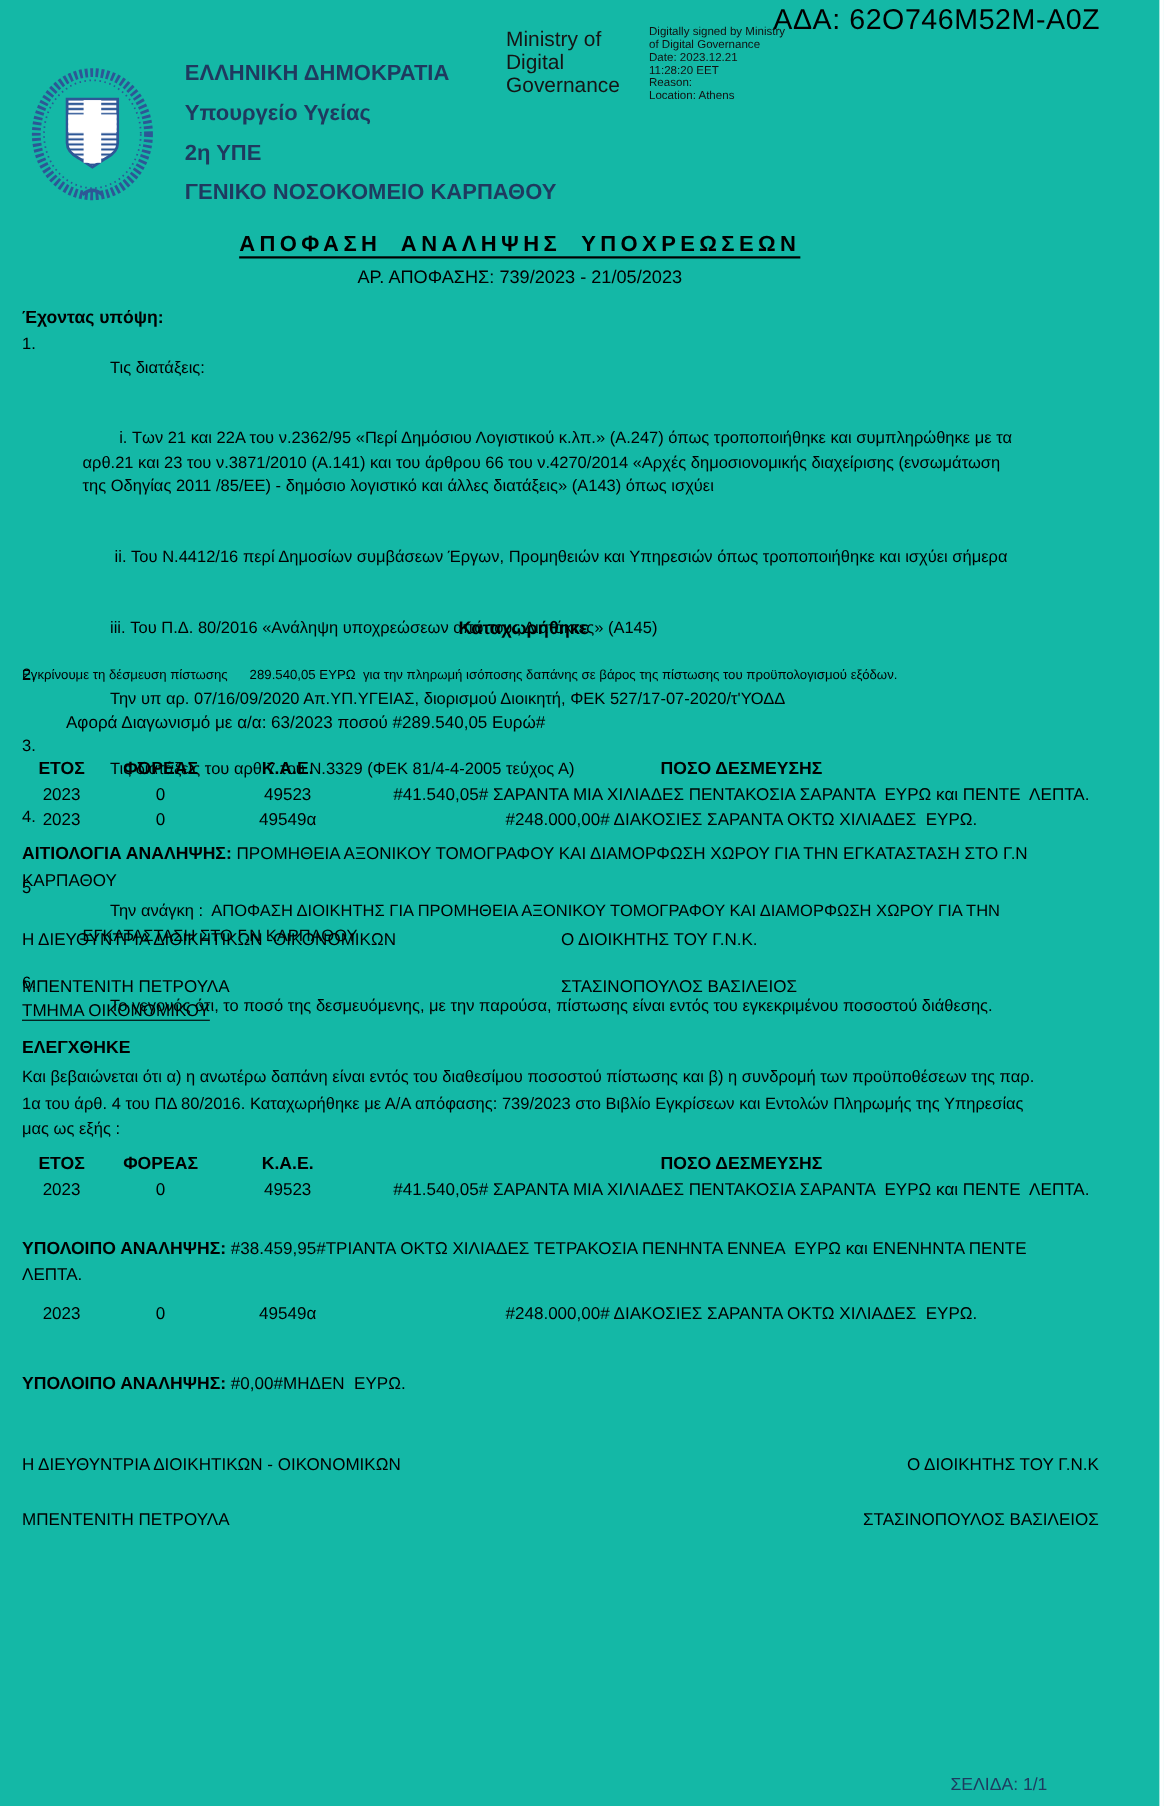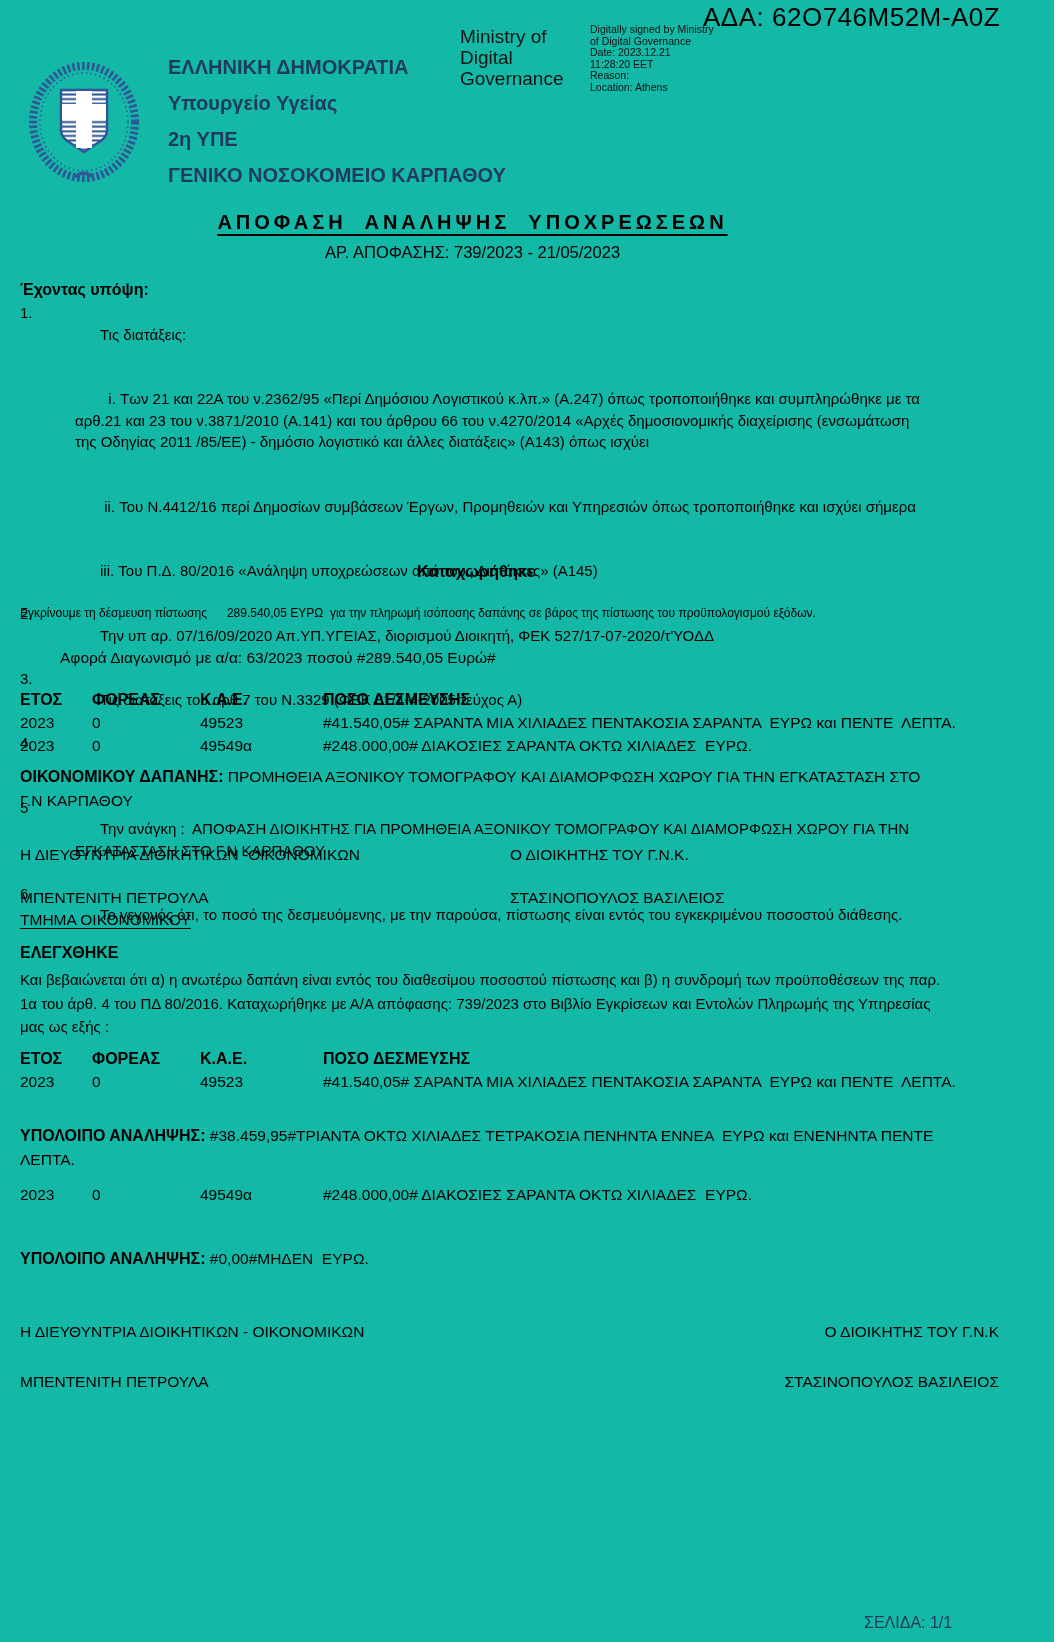--- a/index.html
+++ b/index.html
@@ -41,21 +41,21 @@
   .decide-heading {
     position:absolute; top:562px; left:0; width:952px; text-align:center;
     font-weight:bold; font-size:16.5px;
   }
   .approval { position:absolute; top:601px; left:20px; width:905px; font-size:12px; line-height:24px; white-space:pre-wrap; }
   .tender { position:absolute; top:649px; left:20px; font-size:15.5px; white-space:pre-wrap;margin-left:40px; }
   
   .gtable {
     position:absolute; left:20px; width:1005px; display:grid;
     grid-template-columns:72px 108px 123px auto;
-    font-size:15.5px; line-height:23px;
+    font-size:15.5px; line-height:23px;text-align:center;
   }
   .gtable .cell { white-space:pre-wrap; }
   .gtable .th { font-weight:bold; font-size:16px; }
   .t1 { top:688px; }
   .t2 { top:1047px; }
   .trow-extra { top:1183px; }
   
   .justification { position:absolute; top:765px; left:20px; width:918px; font-size:15.5px; line-height:24px; white-space:pre-wrap; }
   .justification b, .balance b { font-size:16px; }
   .checked-heading { position:absolute; top:944px; left:20px; font-weight:bold; font-size:16px; }
@@ -166,21 +166,21 @@
     <div class="cell">2023</div>
     <div class="cell">0</div>
     <div class="cell">49523</div>
     <div class="cell">#41.540,05# ΣΑΡΑΝΤΑ ΜΙΑ ΧΙΛΙΑΔΕΣ ΠΕΝΤΑΚΟΣΙΑ ΣΑΡΑΝΤΑ  ΕΥΡΩ και ΠΕΝΤΕ  ΛΕΠΤΑ.</div>
     <div class="cell">2023</div>
     <div class="cell">0</div>
     <div class="cell">49549α</div>
     <div class="cell">#248.000,00# ΔΙΑΚΟΣΙΕΣ ΣΑΡΑΝΤΑ ΟΚΤΩ ΧΙΛΙΑΔΕΣ  ΕΥΡΩ.</div>
   </div>
 
-  <div class="justification"><b>ΟΙΚΟΝΟΜΙΚΟΥ ΔΑΠΑΝΗΣ:</b><span> ΠΡΟΜΗΘΕΙΑ ΑΞΟΝΙΚΟΥ ΤΟΜΟΓΡΑΦΟΥ ΚΑΙ ΔΙΑΜΟΡΦΩΣΗ ΧΩΡΟΥ ΓΙΑ ΤΗΝ ΕΓΚΑΤΑΣΤΑΣΗ ΣΤΟ Γ.Ν ΚΑΡΠΑΘΟΥ</span></div>
+  <div class="justification"><b>ΑΙΤΙΟΛΟΓΙΑ ΑΝΑΛΗΨΗΣ:</b><span> ΠΡΟΜΗΘΕΙΑ ΑΞΟΝΙΚΟΥ ΤΟΜΟΓΡΑΦΟΥ ΚΑΙ ΔΙΑΜΟΡΦΩΣΗ ΧΩΡΟΥ ΓΙΑ ΤΗΝ ΕΓΚΑΤΑΣΤΑΣΗ ΣΤΟ Γ.Ν ΚΑΡΠΑΘΟΥ</span></div>
 
   <div class="sigline s1-lt">Η ΔΙΕΥΘΥΝΤΡΙΑ ΔΙΟΙΚΗΤΙΚΩΝ -ΟΙΚΟΝΟΜΙΚΩΝ</div>
   <div class="sigline s1-rt">Ο ΔΙΟΙΚΗΤΗΣ ΤΟΥ Γ.Ν.Κ.</div>
   <div class="sigline s1-ln">ΜΠΕΝΤΕΝΙΤΗ ΠΕΤΡΟΥΛΑ</div>
   <div class="sigline s1-rn">ΣΤΑΣΙΝΟΠΟΥΛΟΣ ΒΑΣΙΛΕΙΟΣ</div>
   <div class="sigline s1-dept">ΤΜΗΜΑ ΟΙΚΟΝΟΜΙΚΟΥ</div>
 
   <div class="checked-heading">ΕΛΕΓΧΘΗΚΕ</div>
   <div class="checked-text">Και βεβαιώνεται ότι α) η ανωτέρω δαπάνη είναι εντός του διαθεσίμου ποσοστού πίστωσης και β) η συνδρομή των προϋποθέσεων της παρ. 1α του άρθ. 4 του ΠΔ 80/2016. Καταχωρήθηκε με Α/Α απόφασης: 739/2023 στο Βιβλίο Εγκρίσεων και Εντολών Πληρωμής της Υπηρεσίας μας ως εξής :</div>
 

